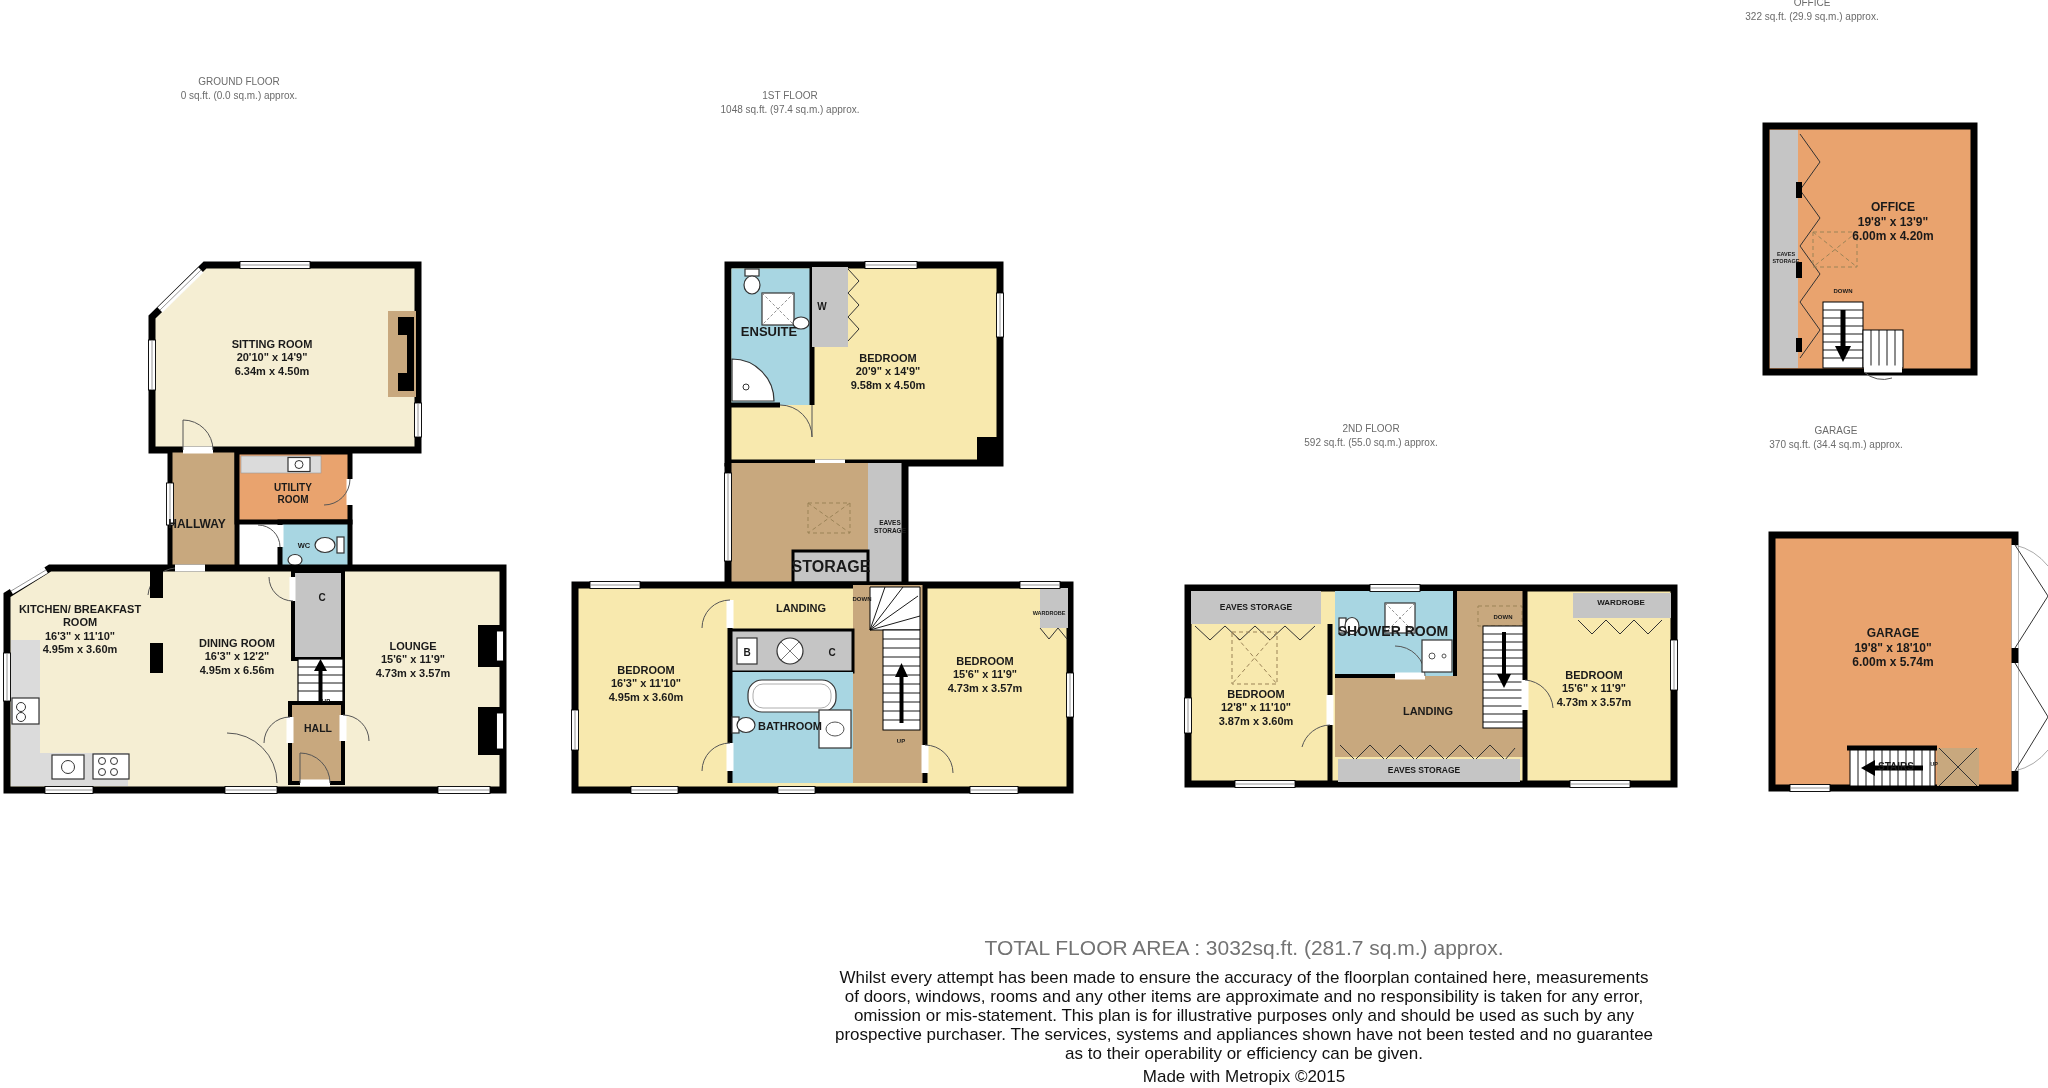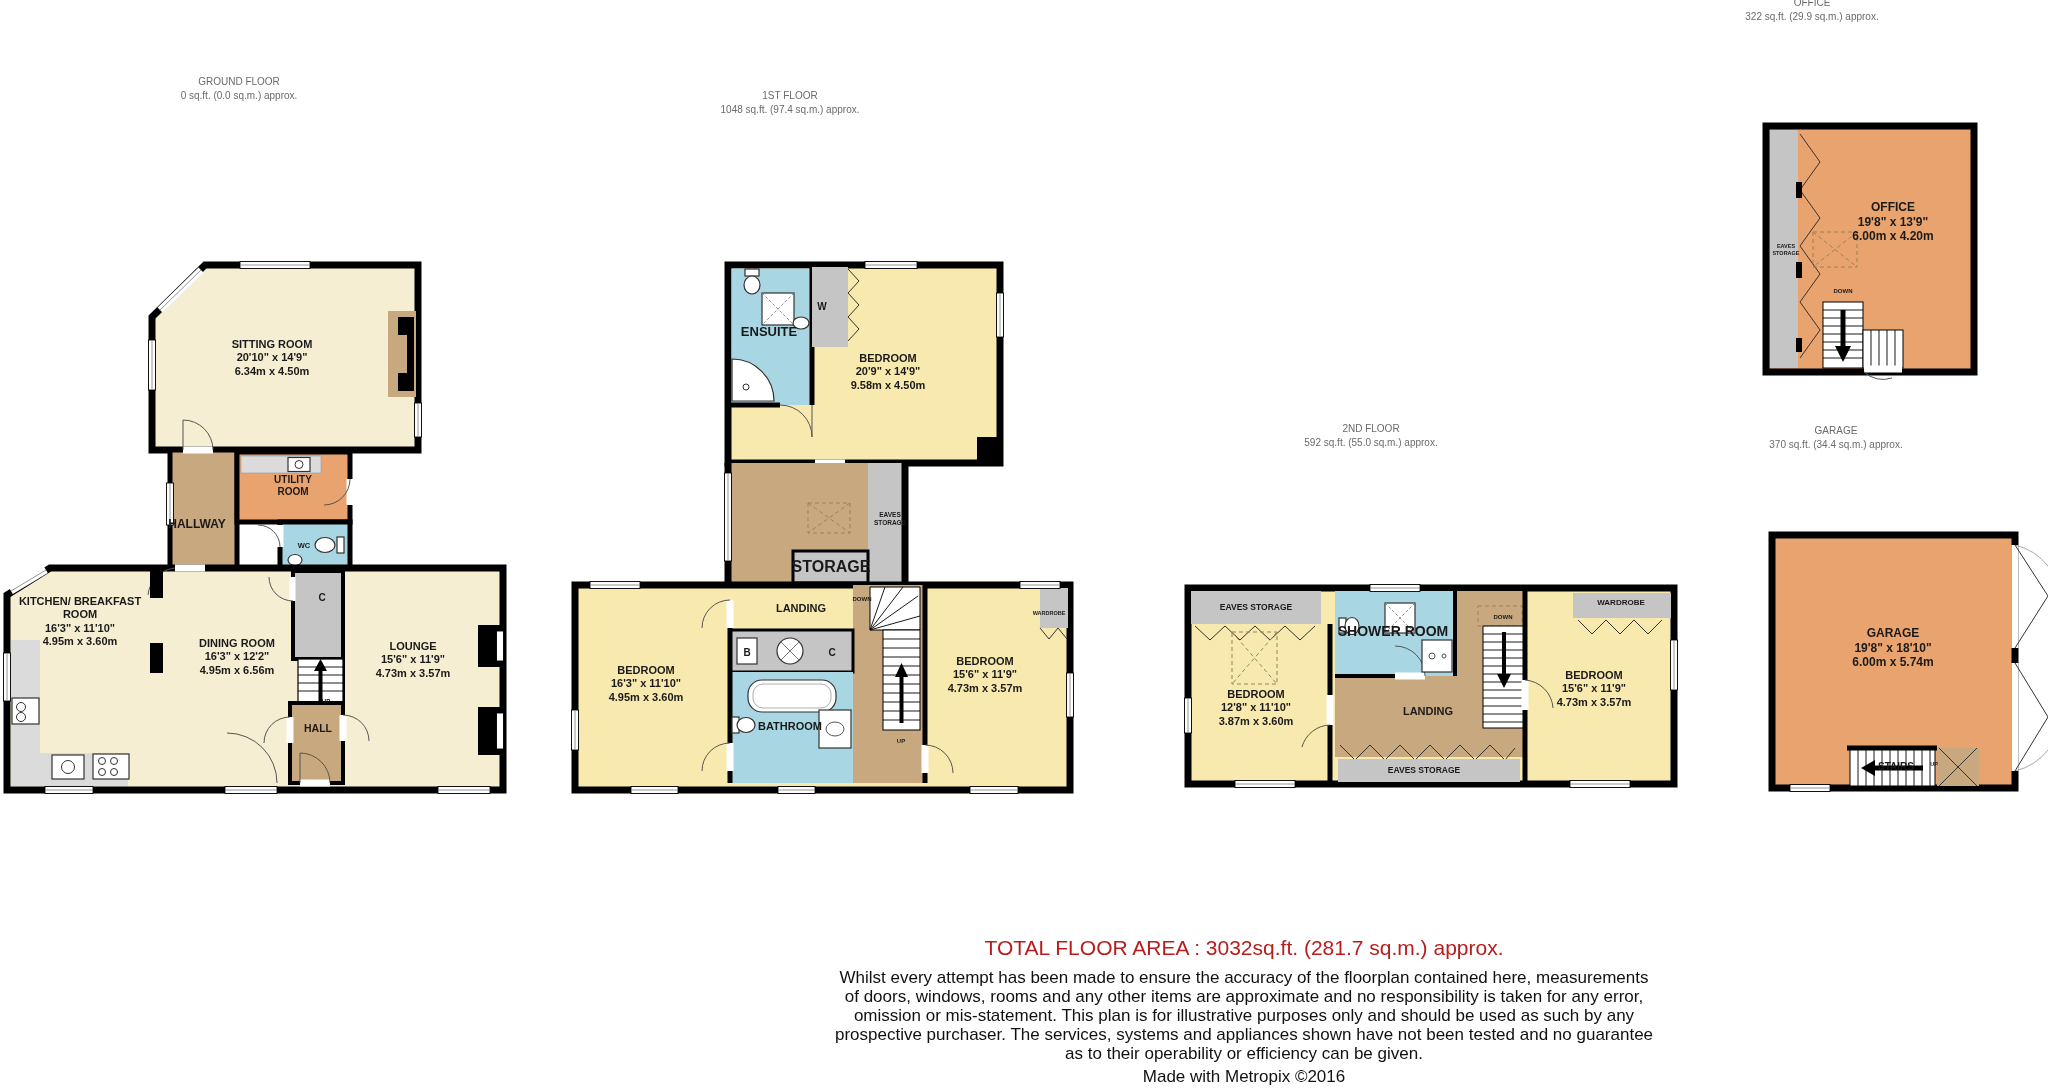--- a/index.html
+++ b/index.html
@@ -1,24 +1,24 @@
 <!DOCTYPE html>
 <html><head>
 <meta charset="utf-8">
 <style>
   html,body{margin:0;padding:0;background:#fff;}
   #canvas{position:relative;width:2048px;height:1088px;background:#fff;overflow:hidden;
           font-family:"Liberation Sans",sans-serif;}
   svg{position:absolute;}
   .lbl{position:absolute;transform:translate(-50%,-50%);text-align:center;font-weight:700;
        color:#1a1a1a;font-size:11px;line-height:1.22;white-space:nowrap;}
-  .lbl.wrap{white-space:normal;}
+  .lbl.wrap{white-space:normal;margin-top:8px;}
   .ftitle{position:absolute;transform:translate(-50%,-50%);text-align:center;font-weight:400;
           font-size:10px;line-height:1.35;color:#6b6b6b;white-space:nowrap;}
-  .total{position:absolute;transform:translate(-50%,-50%);font-size:21px;color:#b91c1c;
+  .total{position:absolute;transform:translate(-50%,-50%);font-size:21px;color:#737373;
          white-space:nowrap;font-weight:400;}
   .disc{position:absolute;transform:translateX(-50%);text-align:center;font-size:17px;
         line-height:19px;color:#111;white-space:pre-line;width:960px;}
   .made{position:absolute;transform:translate(-50%,-50%);font-size:17px;color:#111;white-space:nowrap;}
   
   .win{fill:#fff;stroke:#000;stroke-width:0.9;}
   .wl{stroke:#8a8a8a;stroke-width:0.9;}
   .dr{fill:none;stroke:#555;stroke-width:1;}
   .fx{fill:#fff;stroke:#333;stroke-width:1.2;}
   .td{stroke:#000;stroke-width:0.9;fill:none;}
@@ -419,15 +419,15 @@
   </div>
   <div class="lbl" style="left:1896px;top:767px;font-size:10px">STAIRS</div>
   <div class="lbl" style="left:1934px;top:764px;font-size:5.5px">UP</div>
 
   <div class="total" style="left:1244px;top:948px">TOTAL FLOOR AREA : 3032sq.ft. (281.7 sq.m.) approx.</div>
   <div class="disc" style="left:1244px;top:968px">Whilst every attempt has been made to ensure the accuracy of the floorplan contained here, measurements
 of doors, windows, rooms and any other items are approximate and no responsibility is taken for any error,
 omission or mis-statement. This plan is for illustrative purposes only and should be used as such by any
 prospective purchaser. The services, systems and appliances shown have not been tested and no guarantee
 as to their operability or efficiency can be given.</div>
-  <div class="made" style="left:1244px;top:1077px">Made with Metropix ©2016</div>
+  <div class="made" style="left:1244px;top:1077px">Made with Metropix ©2015</div>
 
 </div>
 
 </body></html>

